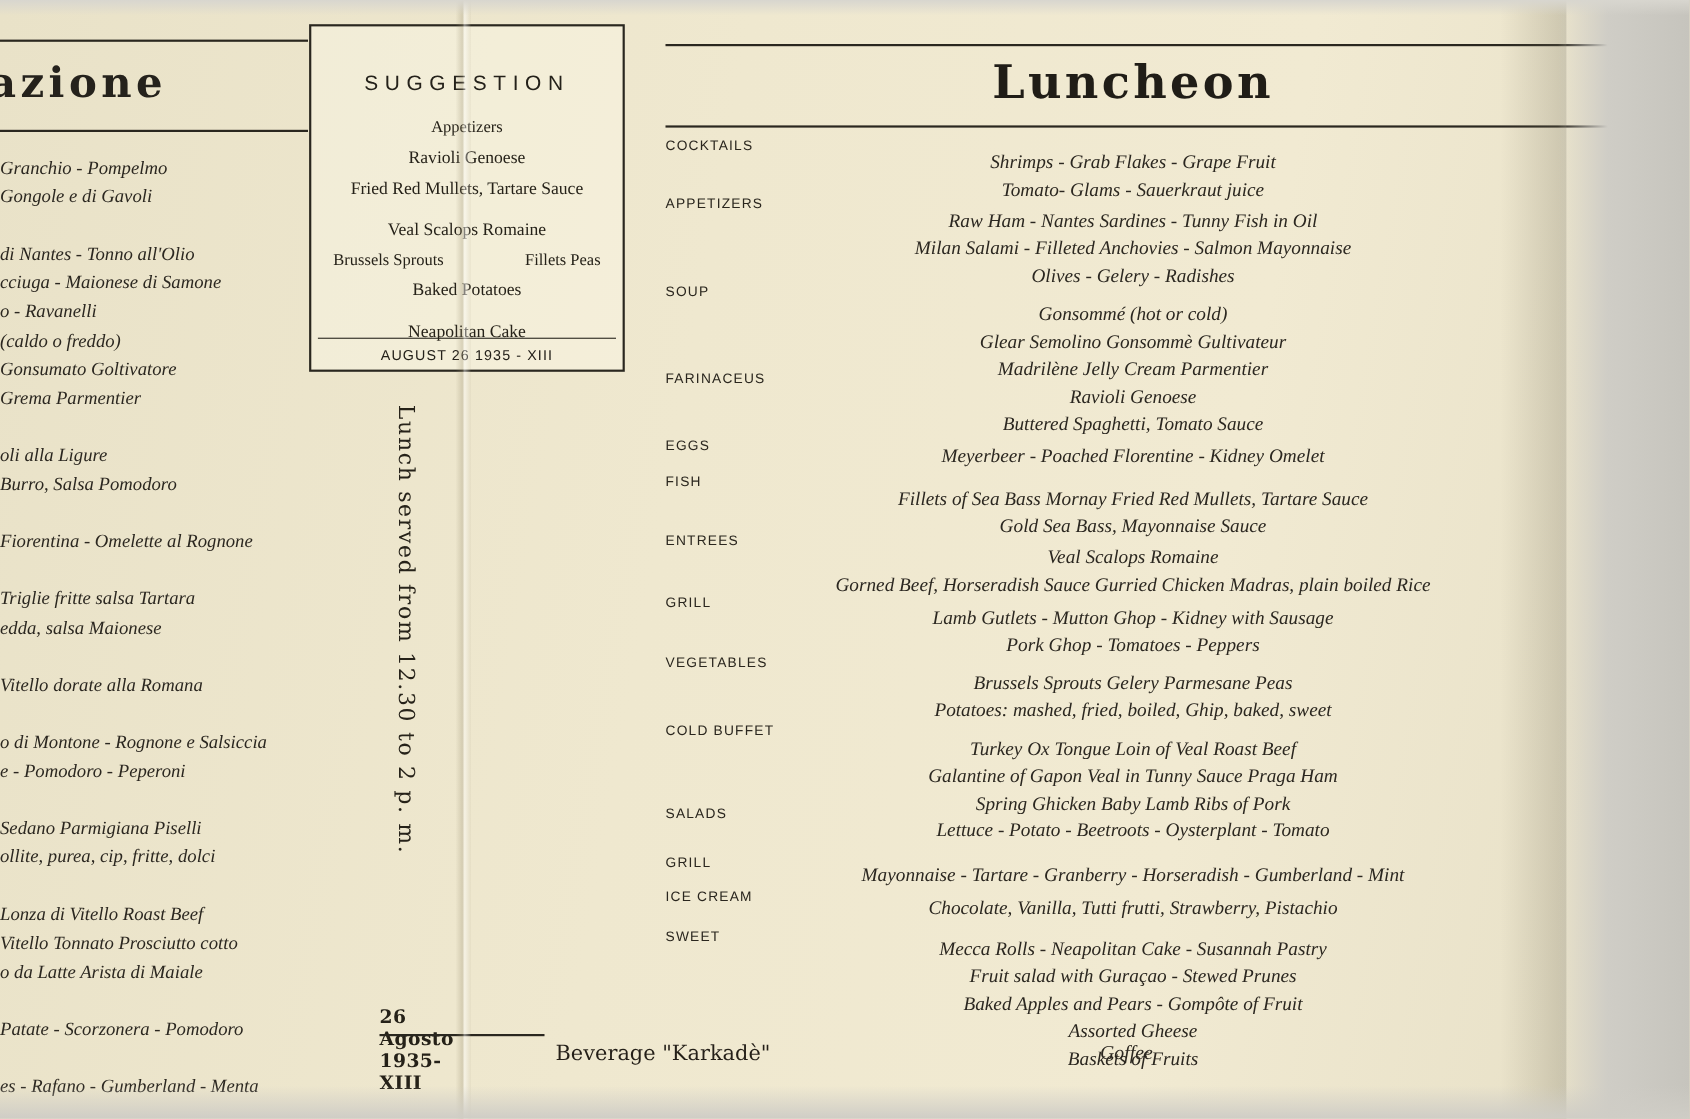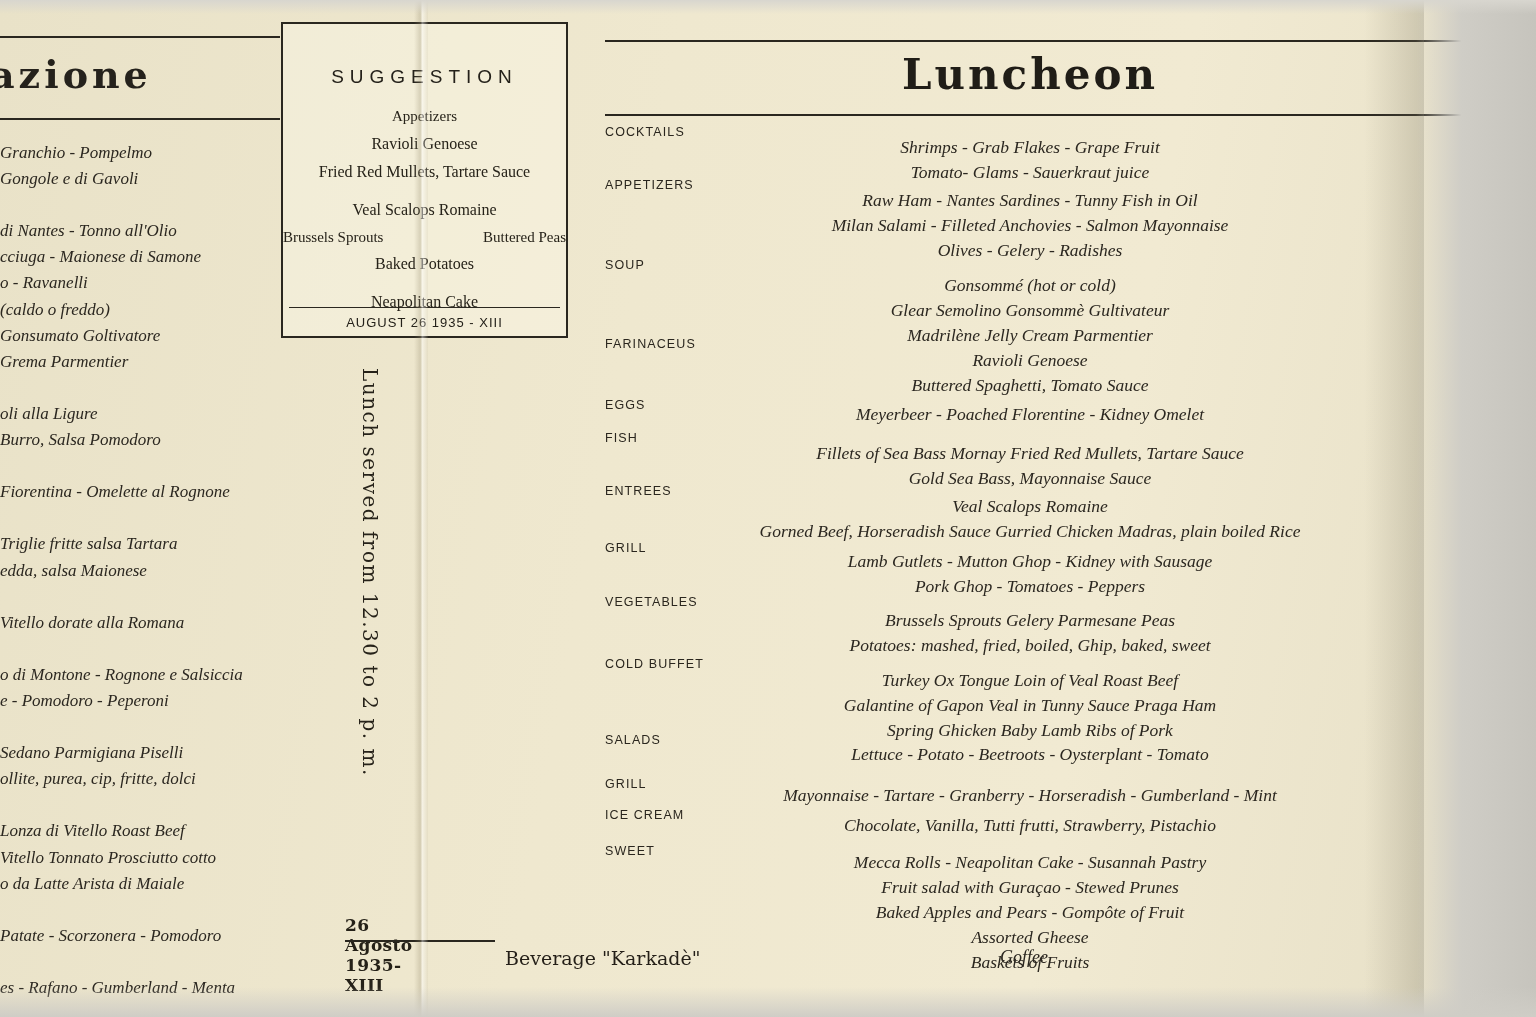--- a/index.html
+++ b/index.html
@@ -139,21 +139,21 @@
     font-family: "Liberation Serif", serif;
     font-size: 15px;
     color: #262219;
     line-height: 28px;
     white-space: nowrap;
   }
   .sug-item.big { font-size: 16px; }
   .sug-split {
     display: flex;
     justify-content: space-between;
-    padding: 0 0;
+    padding: 0 20px;
     font-family: "Liberation Serif", serif;
     font-size: 15px;
     color: #262219;
     line-height: 26px;
   }
   .sug-gap { height: 10px; }
   .sug-foot {
     position: absolute;
     left: 0; right: 0; bottom: 6px;
     font-family: "Liberation Sans", sans-serif;
@@ -300,21 +300,21 @@
   <div class="suggestion">
     <div class="sug-title">SUGGESTION</div>
     <div class="sug-body">
       <div class="sug-item">Appetizers</div>
       <div class="sug-item big">Ravioli Genoese</div>
       <div class="sug-item big">Fried Red Mullets, Tartare Sauce</div>
       <div class="sug-gap"></div>
       <div class="sug-item big">Veal Scalops Romaine</div>
       <div class="sug-split">
         <span>Brussels Sprouts</span>
-        <span>Buttered Peas</span>
+        <span>Fillets Peas</span>
       </div>
       <div class="sug-item big">Baked Potatoes</div>
       <div class="sug-gap"></div>
       <div class="sug-item big">Neapolitan Cake</div>
     </div>
     <div class="sug-foot-rule"></div>
     <div class="sug-foot">AUGUST 26 1935 - XIII</div>
   </div>
 
   <div class="vertical-note">Lunch served from 12.30 to 2 p. m.</div>

